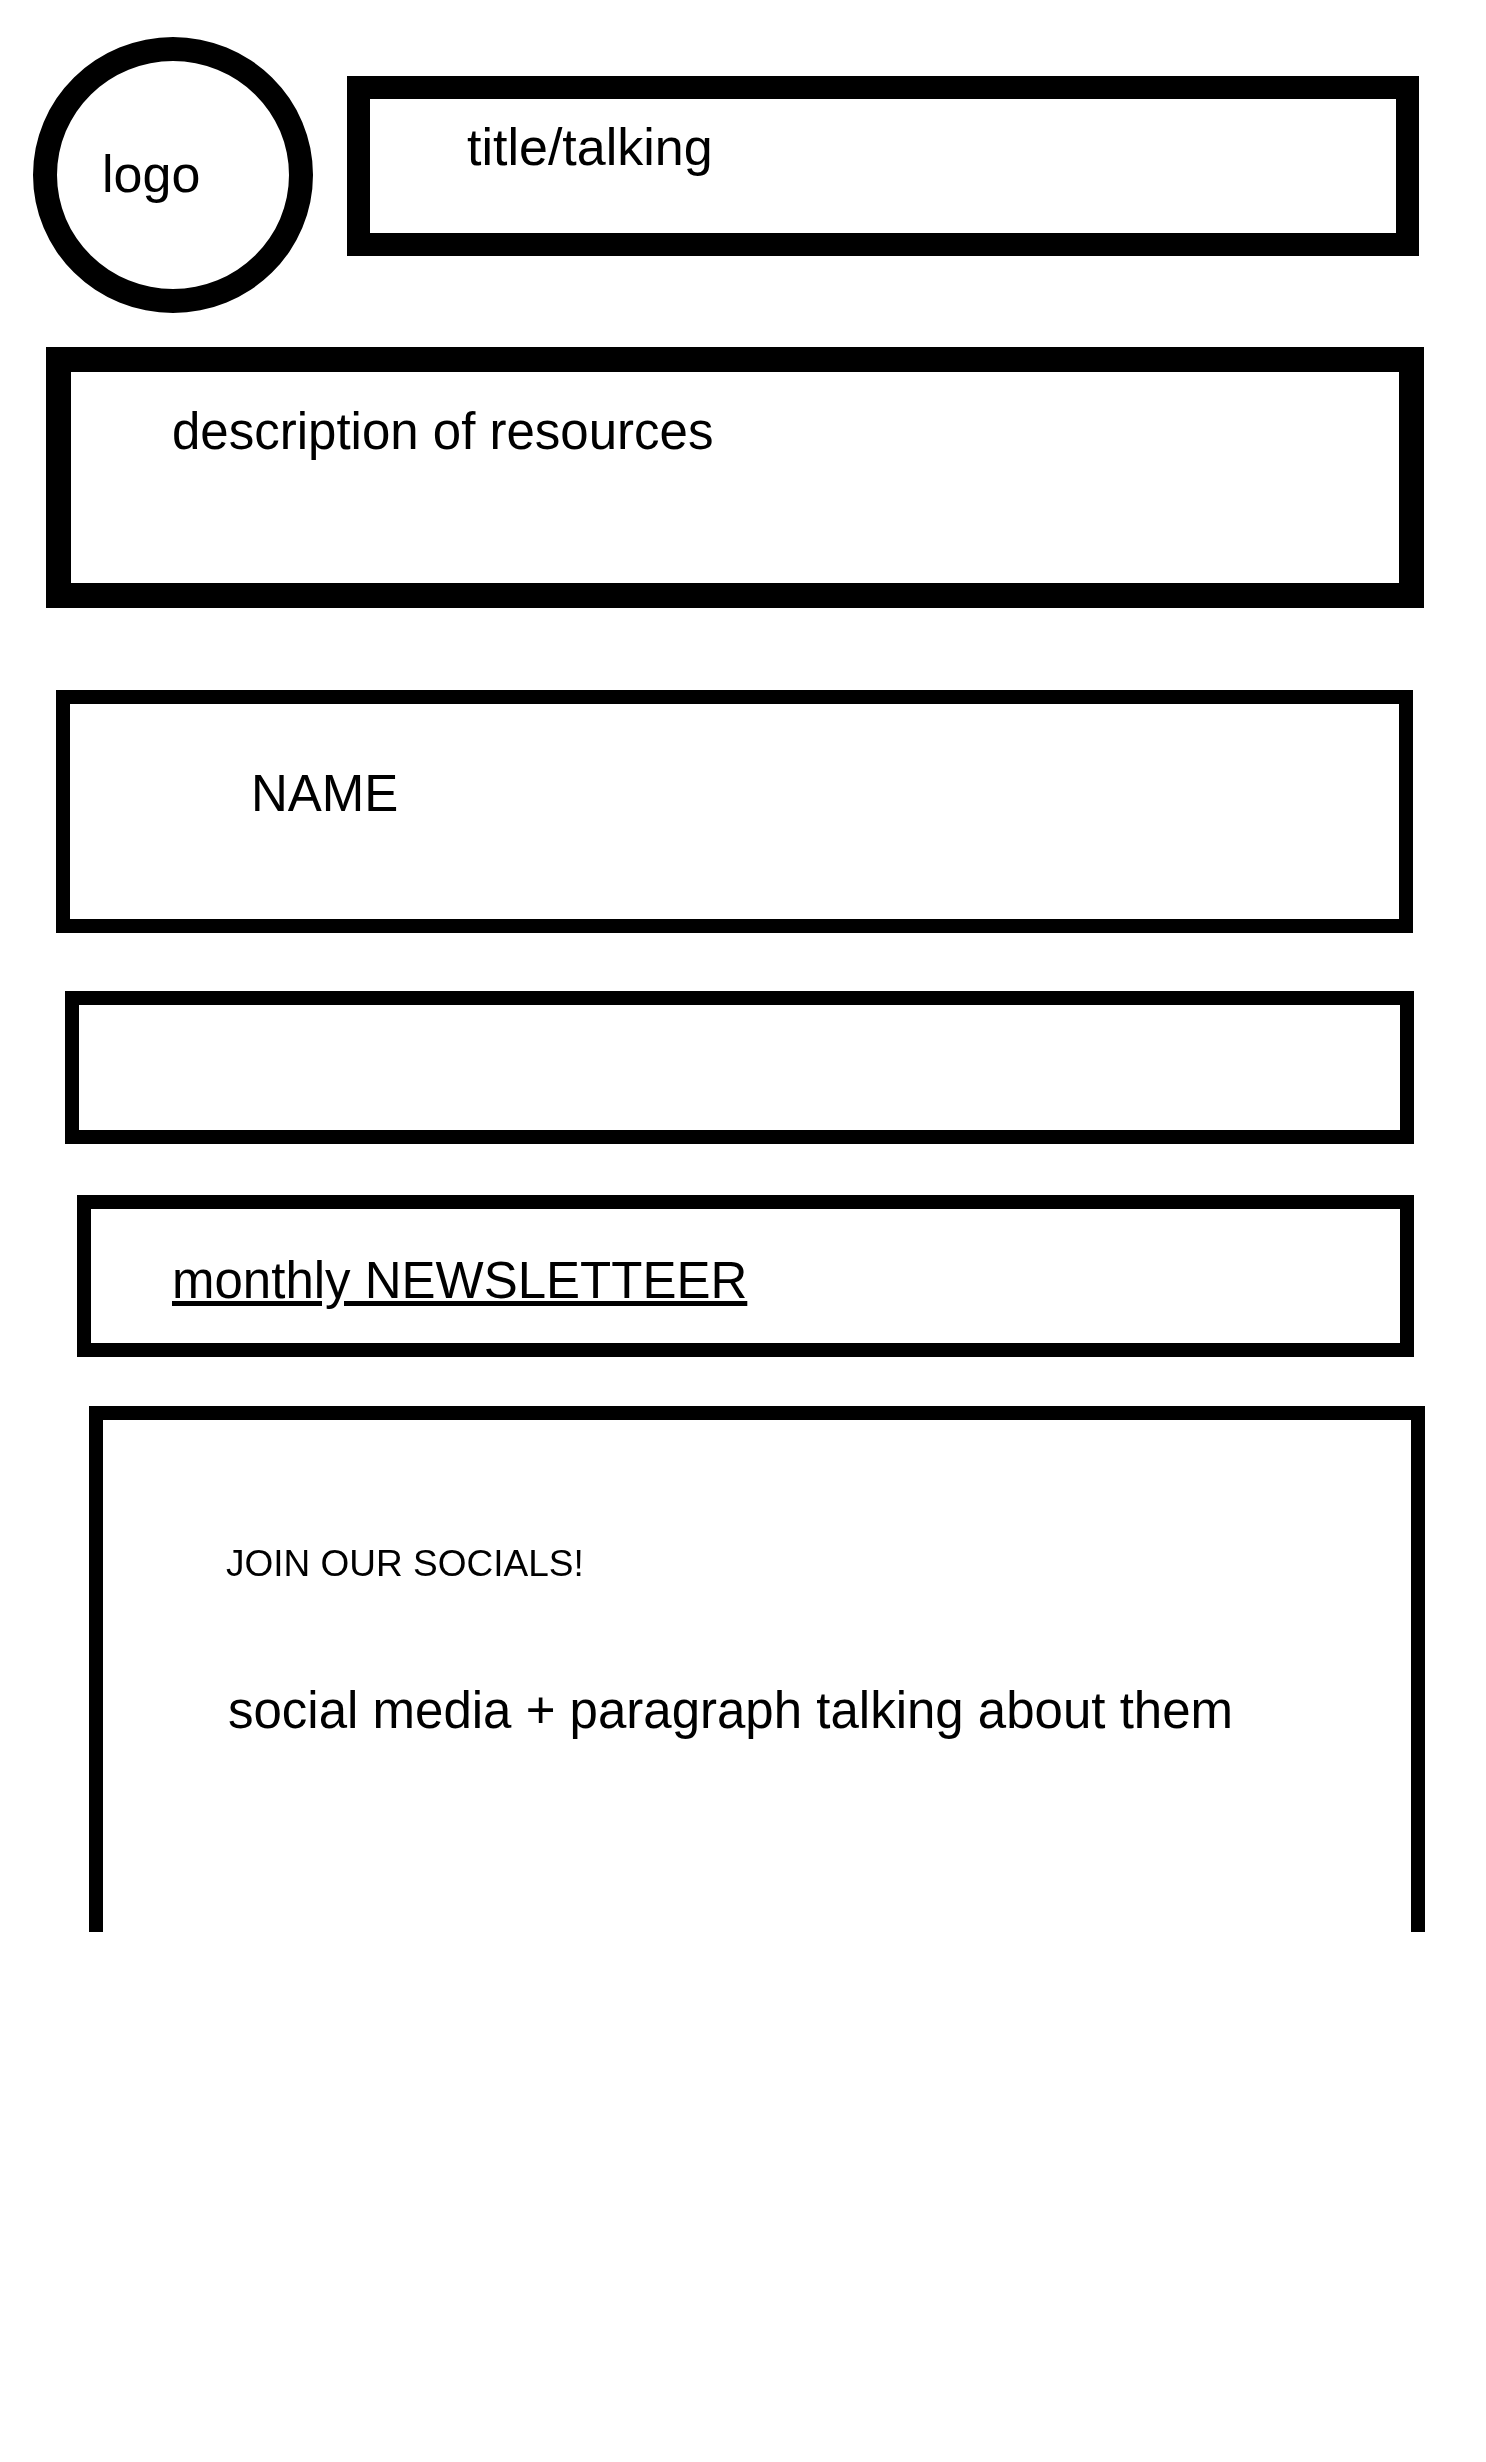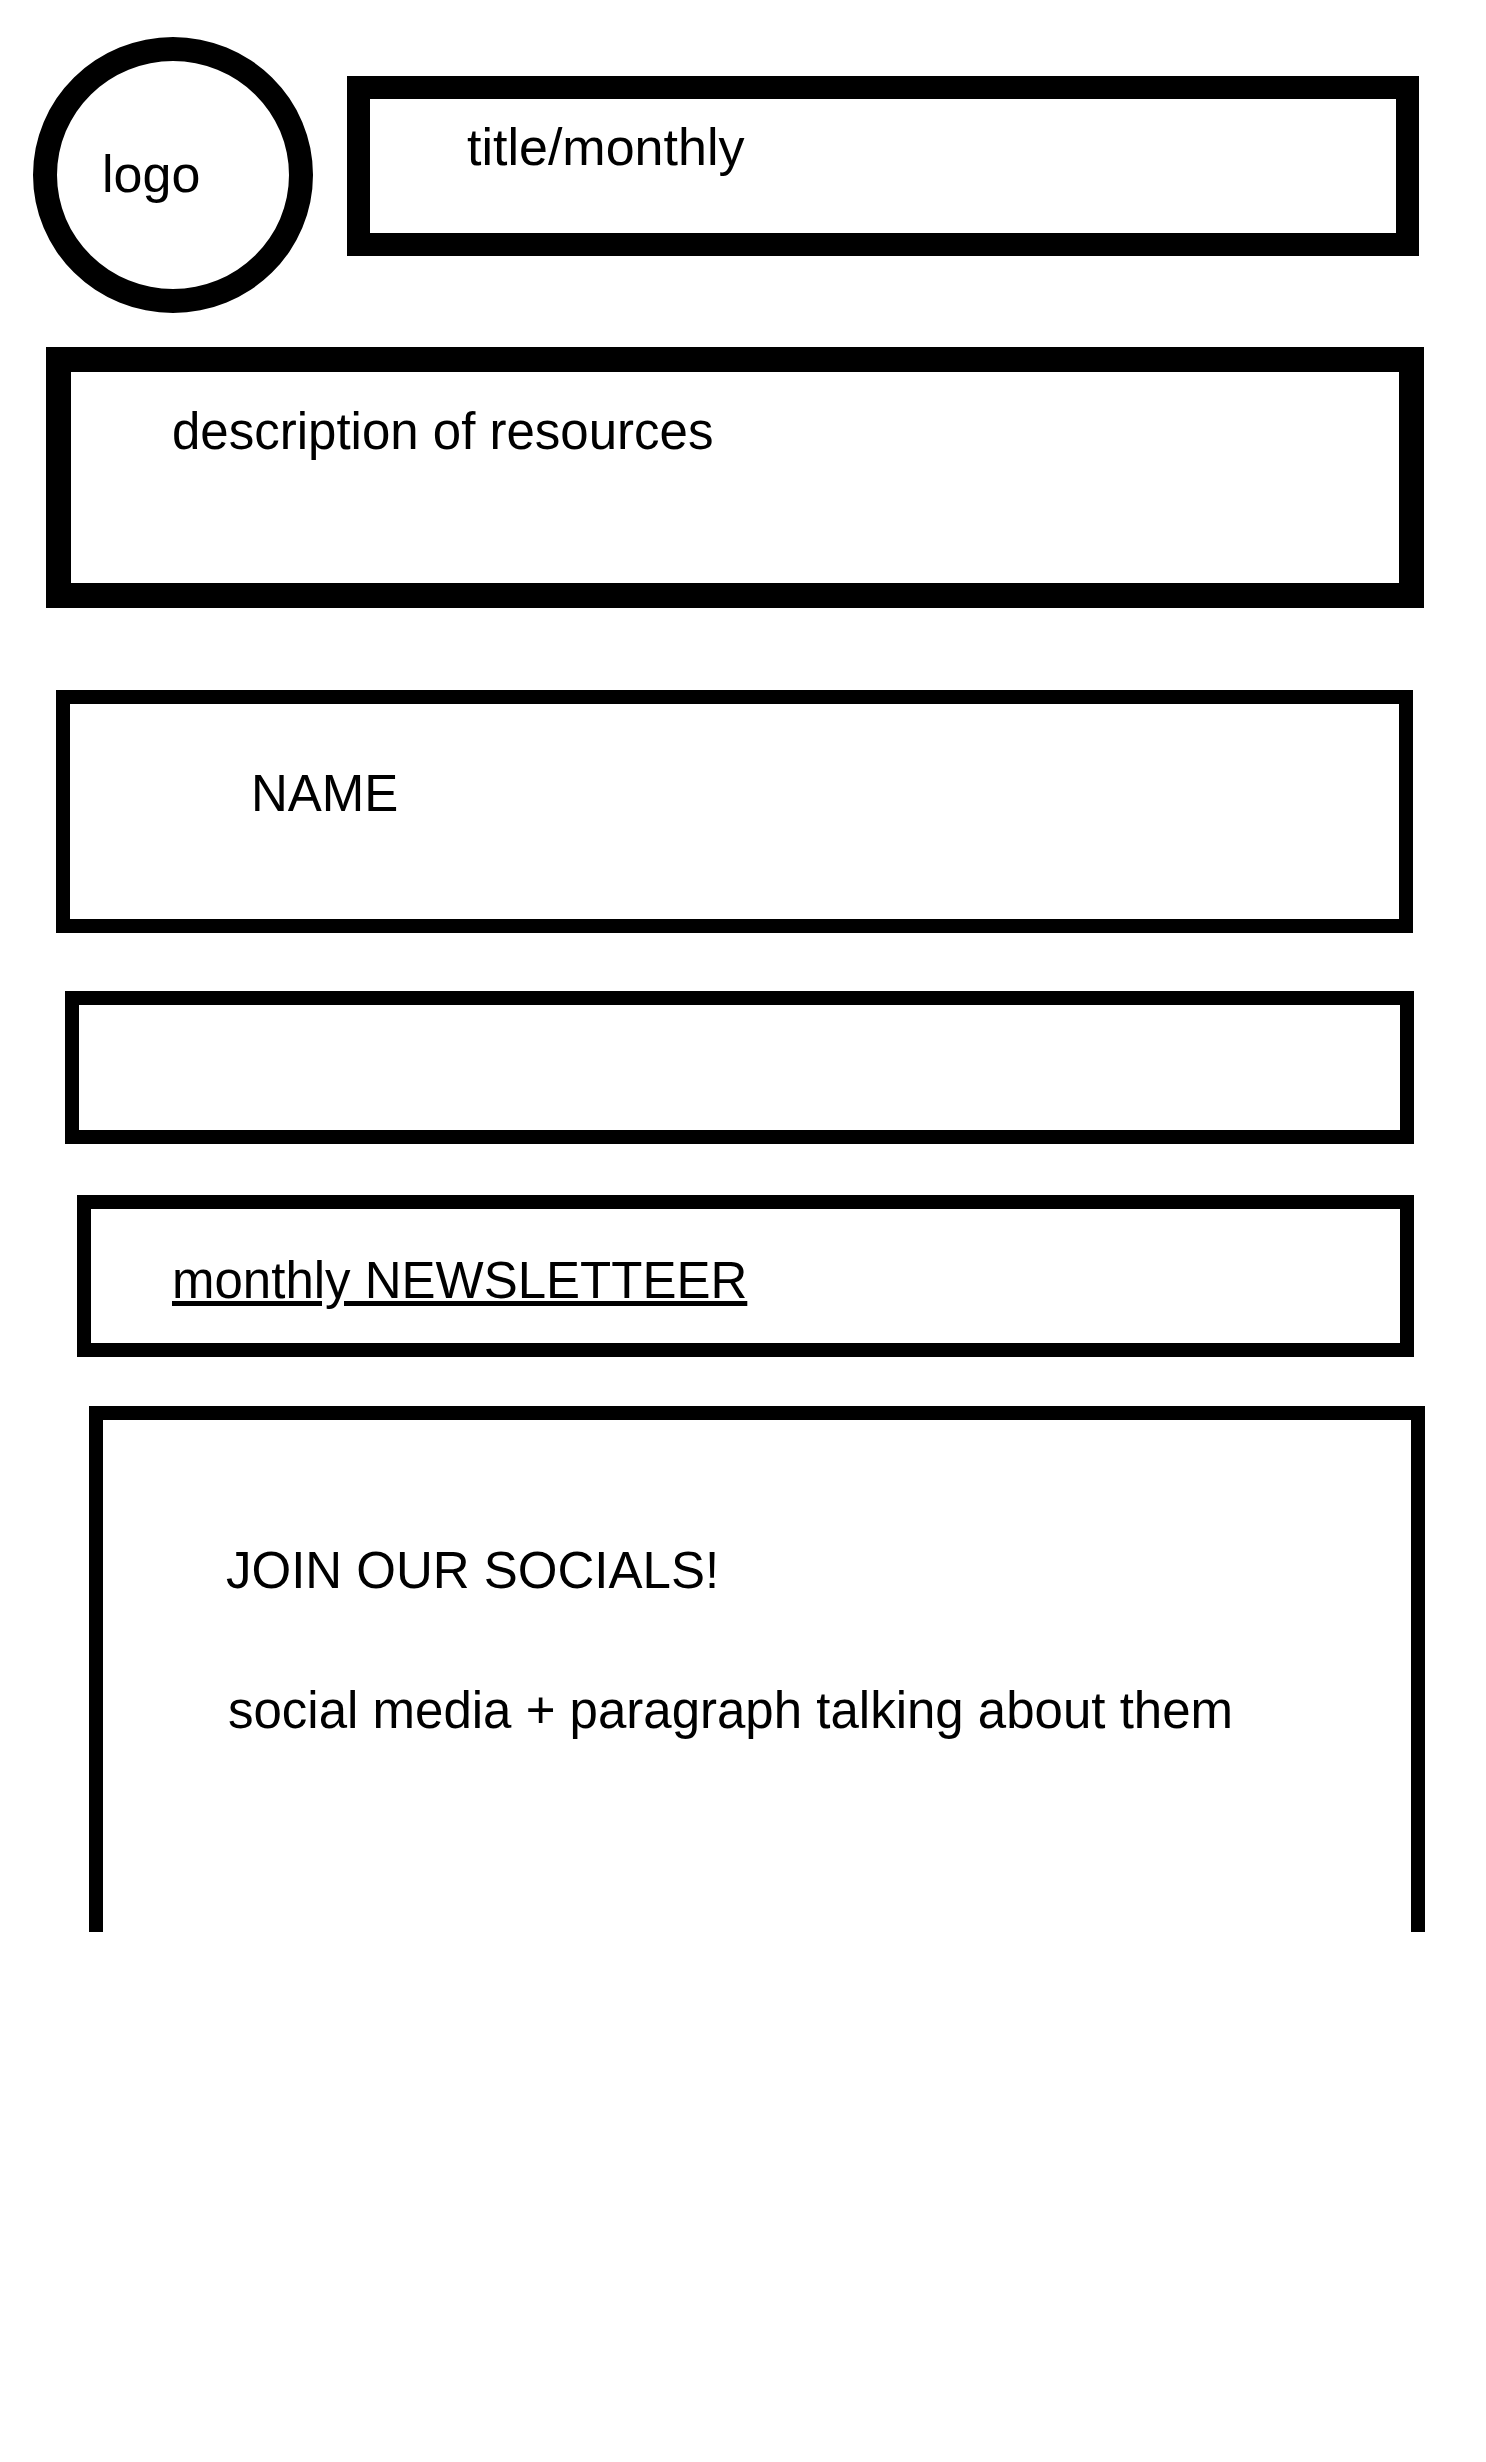--- a/index.html
+++ b/index.html
@@ -53,36 +53,36 @@
   
   #contact-box   { left: 65px; top: 991px; width: 1349px; height: 153px;  border-width: 14.6px; }
   #contact-label { left: 169px; top: 1025px; font-size: 51px; }
 
   
   #news-box      { left: 77px; top: 1195px; width: 1337px; height: 162px;  border-width: 14.6px; }
   #news-label    { left: 172px; top: 1255px; font-size: 51px; text-decoration: underline; }
 
   
   #socials-box   { left: 89px; top: 1406px; width: 1336px; height: 633px; border-width: 14px; }
-  #socials-title { left: 226px; top: 1545px; font-size: 51px; text-align: right; }
+  #socials-title { left: 226px; top: 1545px; font-size: 37px; text-align: right; }
   #socials-body  { left: 228px; top: 1685px; font-size: 51px; }
 
   
   #bottom-box    { left: 86px; top: 2062px; width: 1336px; height: 311px;  border-width: 25px; }
 </style>
 </head>
 <body>
 
 <div class="canvas">
 
   <div class="box circle" id="logo-circle"></div>
   <span class="wf-label" id="logo-label">logo</span>
 
   <div class="box" id="title-box"></div>
-  <span class="wf-label" id="title-label">title/monthly</span>
+  <span class="wf-label" id="title-label">title/talking</span>
 
   <div class="box" id="desc-box"></div>
   <span class="wf-label" id="desc-label">description of resources</span>
 
   <div class="box" id="name-box"></div>
   <span class="wf-label" id="name-label">NAME</span>
 
   <div class="box" id="contact-box"></div>
 
   <div class="box" id="news-box"></div>

